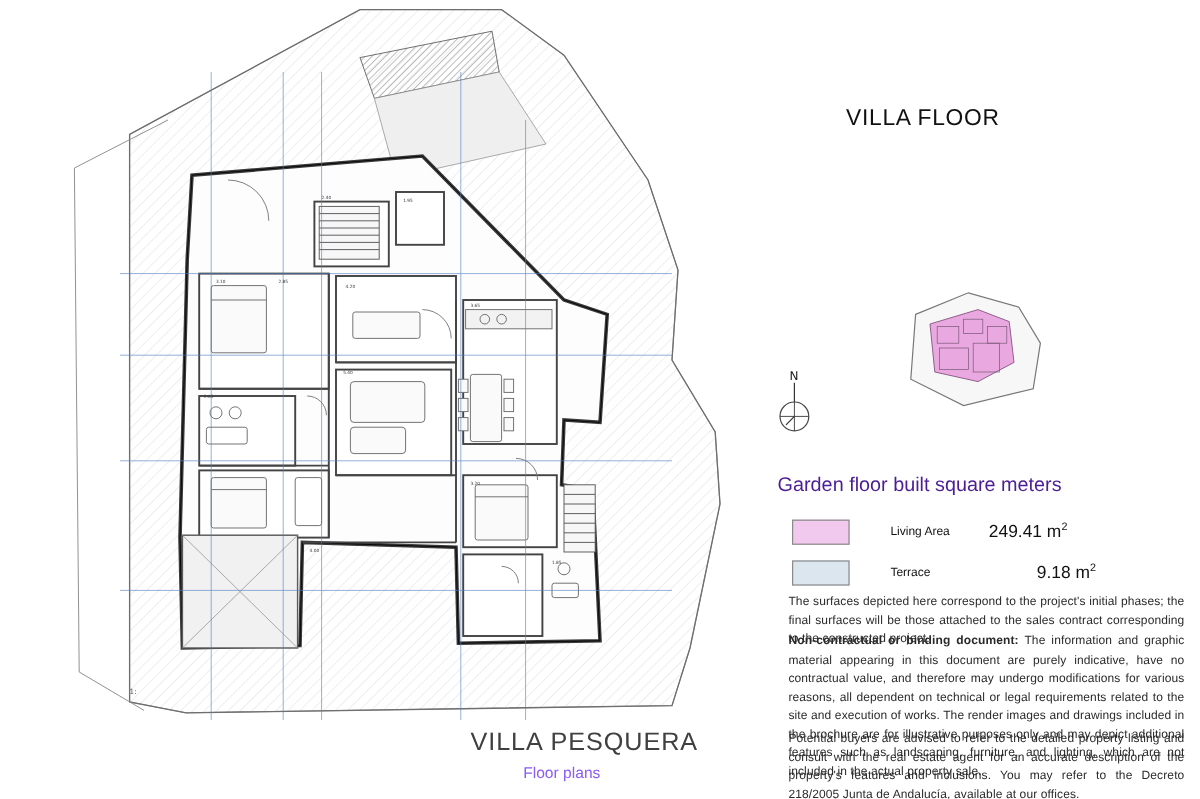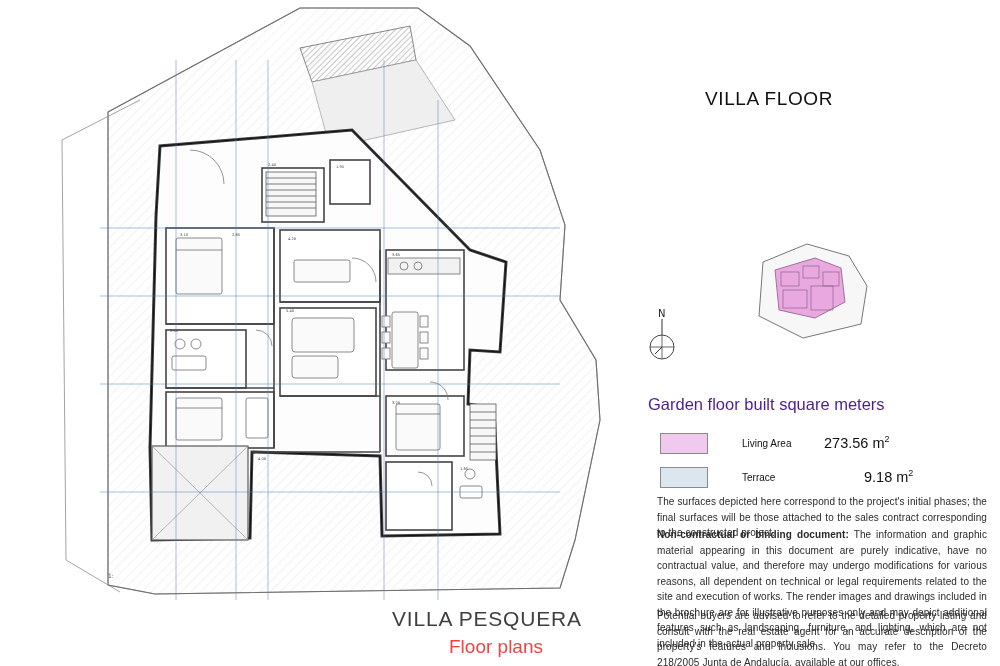--- a/index.html
+++ b/index.html
@@ -103,23 +103,23 @@
 
   #villa-title {
     position: absolute;
     left: 392px; top: 607px;
     font-size: 21px;
     letter-spacing: 0.8px;
     color: #404040;
   }
   #villa-sub {
     position: absolute;
-    left: 449px; top: 636px;
-    font-size: 19px;
-    color: #ef4444;
+    left: 436px; top: 636px;
+    font-size: 13px;
+    color: #8b5cf6;
   }
 </style>
 </head>
 <body>
 
 <div id="plan-area">
   <svg id="plan-svg" width="620" height="666" viewBox="0 0 620 666" xmlns="http://www.w3.org/2000/svg">
     <defs>
       <pattern id="plotHatch" width="7" height="7" patternUnits="userSpaceOnUse" patternTransform="rotate(45)">
         <line x1="0" y1="0" x2="0" y2="7" stroke="#d8d8d8" stroke-width="0.7"></line>
@@ -302,21 +302,21 @@
     <line x1="22" y1="42" x2="15" y2="49" stroke="#333" stroke-width="1"></line>
   </svg>
 </div>
 
 <div id="sqm-heading">Garden floor built square meters</div>
 
 <div class="legend-row" id="legend-living">
   <span class="legend-swatch" style="background:#f2c9ee"></span>
   <span class="legend-label">Living Area</span>
 </div>
-<div class="legend-value" id="value-living"><span>273.56</span> <span>m</span><span class="sup">2</span></div>
+<div class="legend-value" id="value-living"><span>249.41</span> <span>m</span><span class="sup">2</span></div>
 
 <div class="legend-row" id="legend-terrace">
   <span class="legend-swatch" style="background:#dbe6ef"></span>
   <span class="legend-label">Terrace</span>
 </div>
 <div class="legend-value" id="value-terrace"><span>9.18</span> <span>m</span><span class="sup">2</span></div>
 
 <div class="disclaimer" id="disc-1">The surfaces depicted here correspond to the project's initial phases; the final surfaces will be those attached to the sales contract corresponding to the constructed project.</div>
 
 <div class="disclaimer" id="disc-2"><span class="disc-bold">Non-contractual or binding document:</span><span> The information and graphic material appearing in this document are purely indicative, have no contractual value, and therefore may undergo modifications for various reasons, all dependent on technical or legal requirements related to the site and execution of works. The render images and drawings included in the brochure are for illustrative purposes only and may depict additional features such as landscaping, furniture, and lighting, which are not included in the actual property sale.</span></div>

